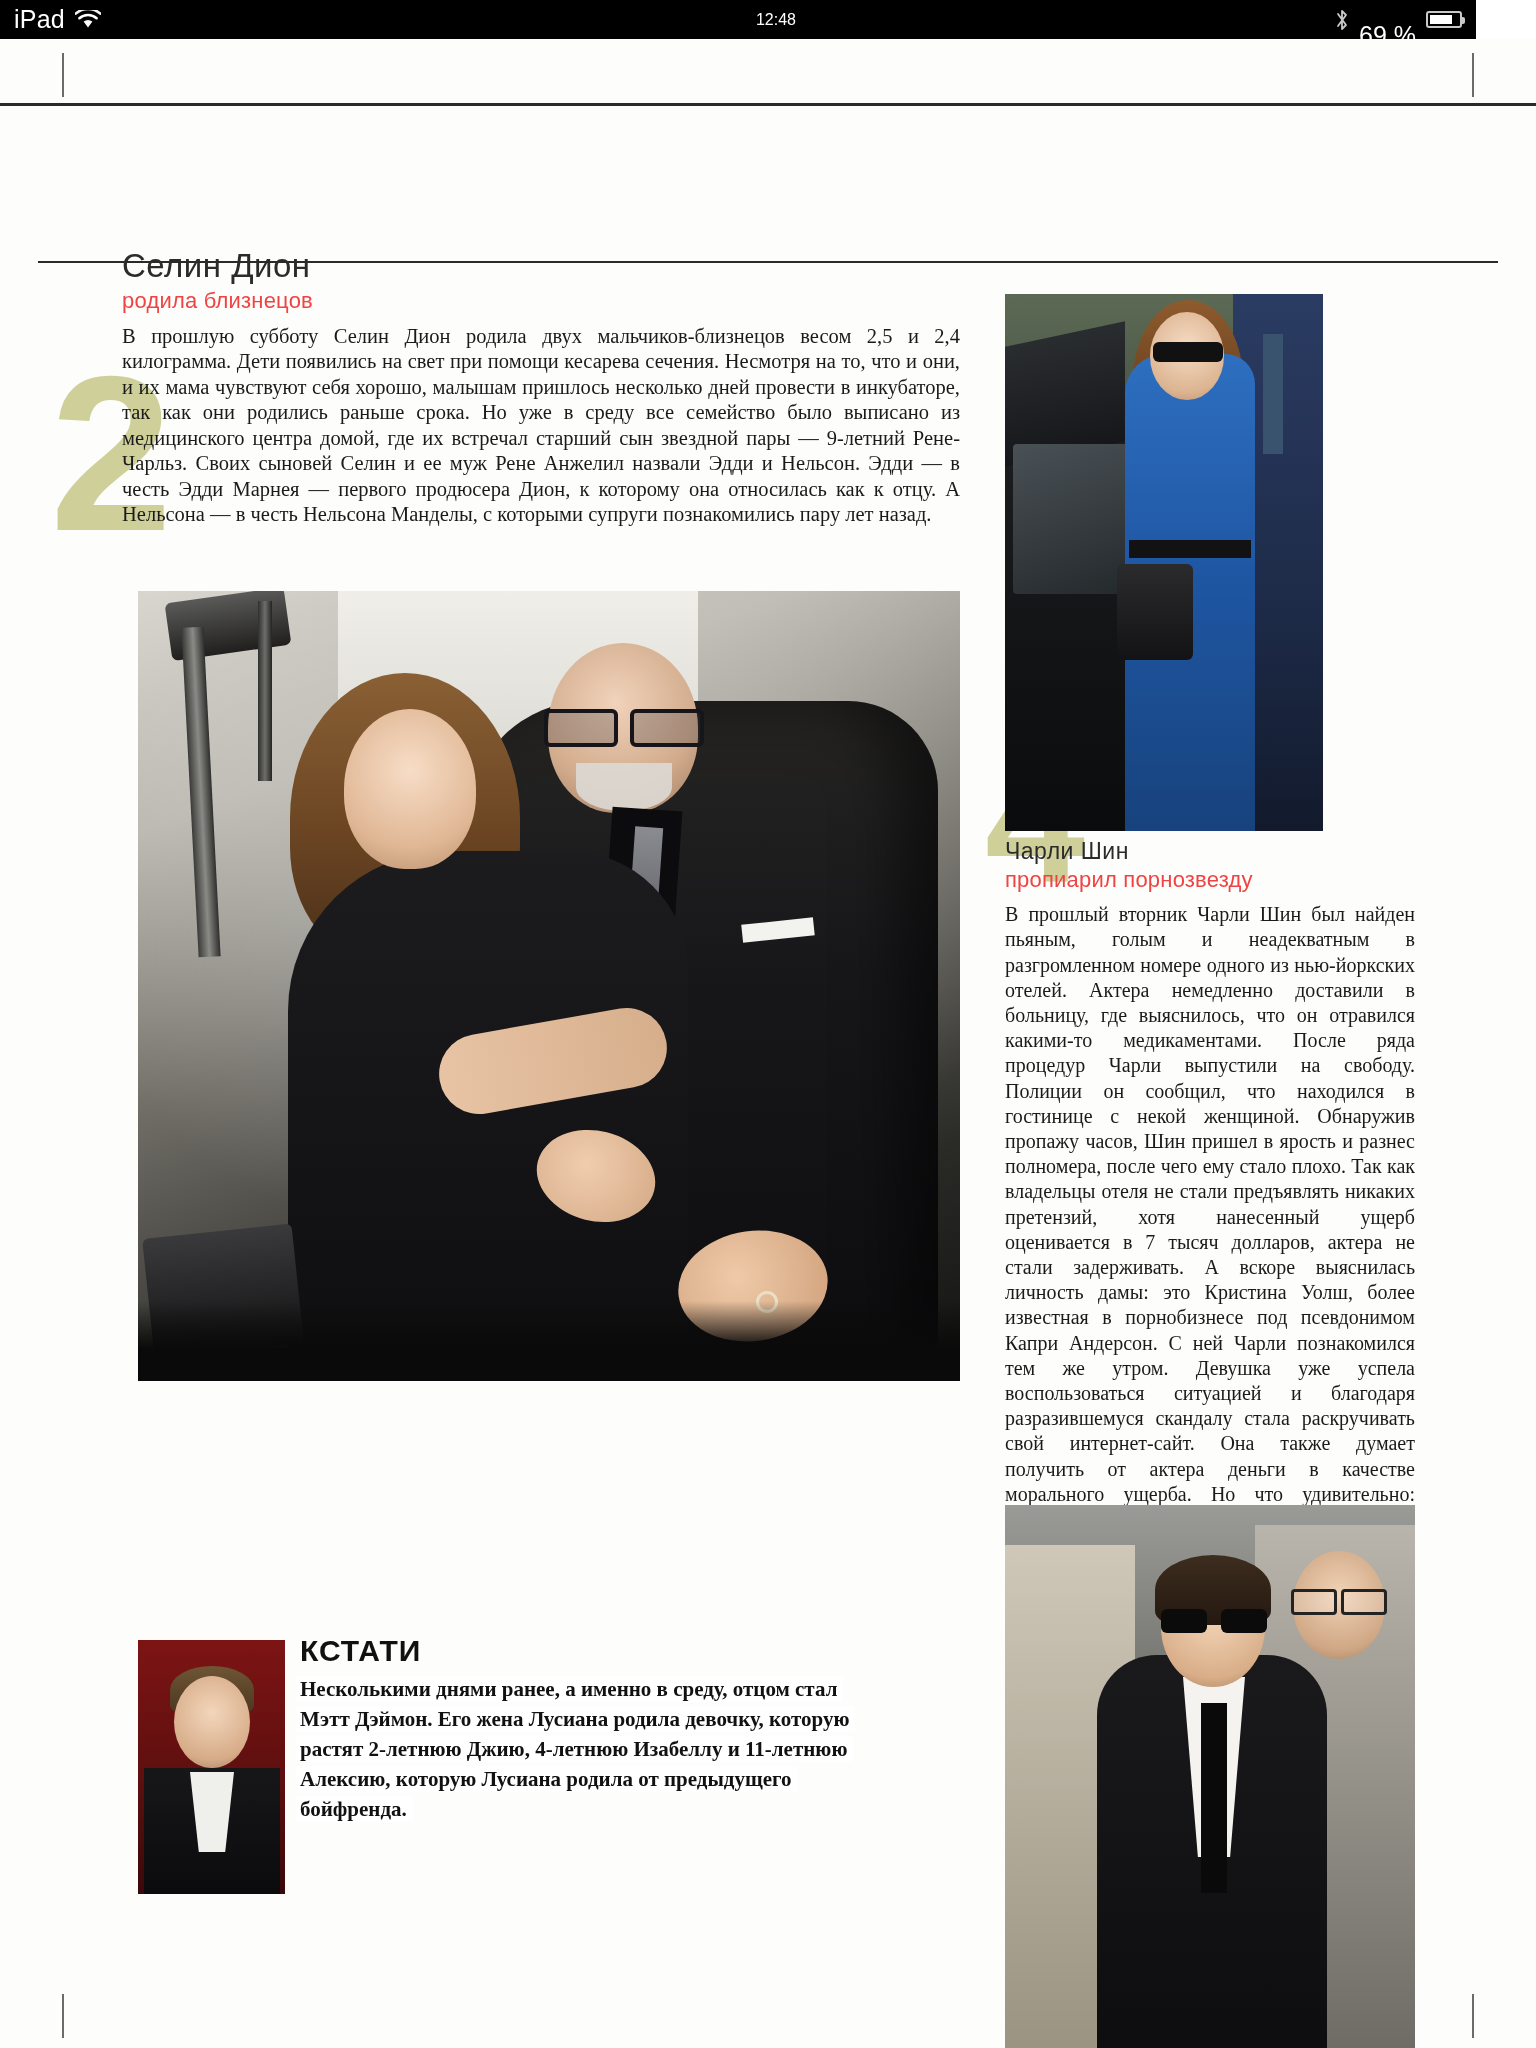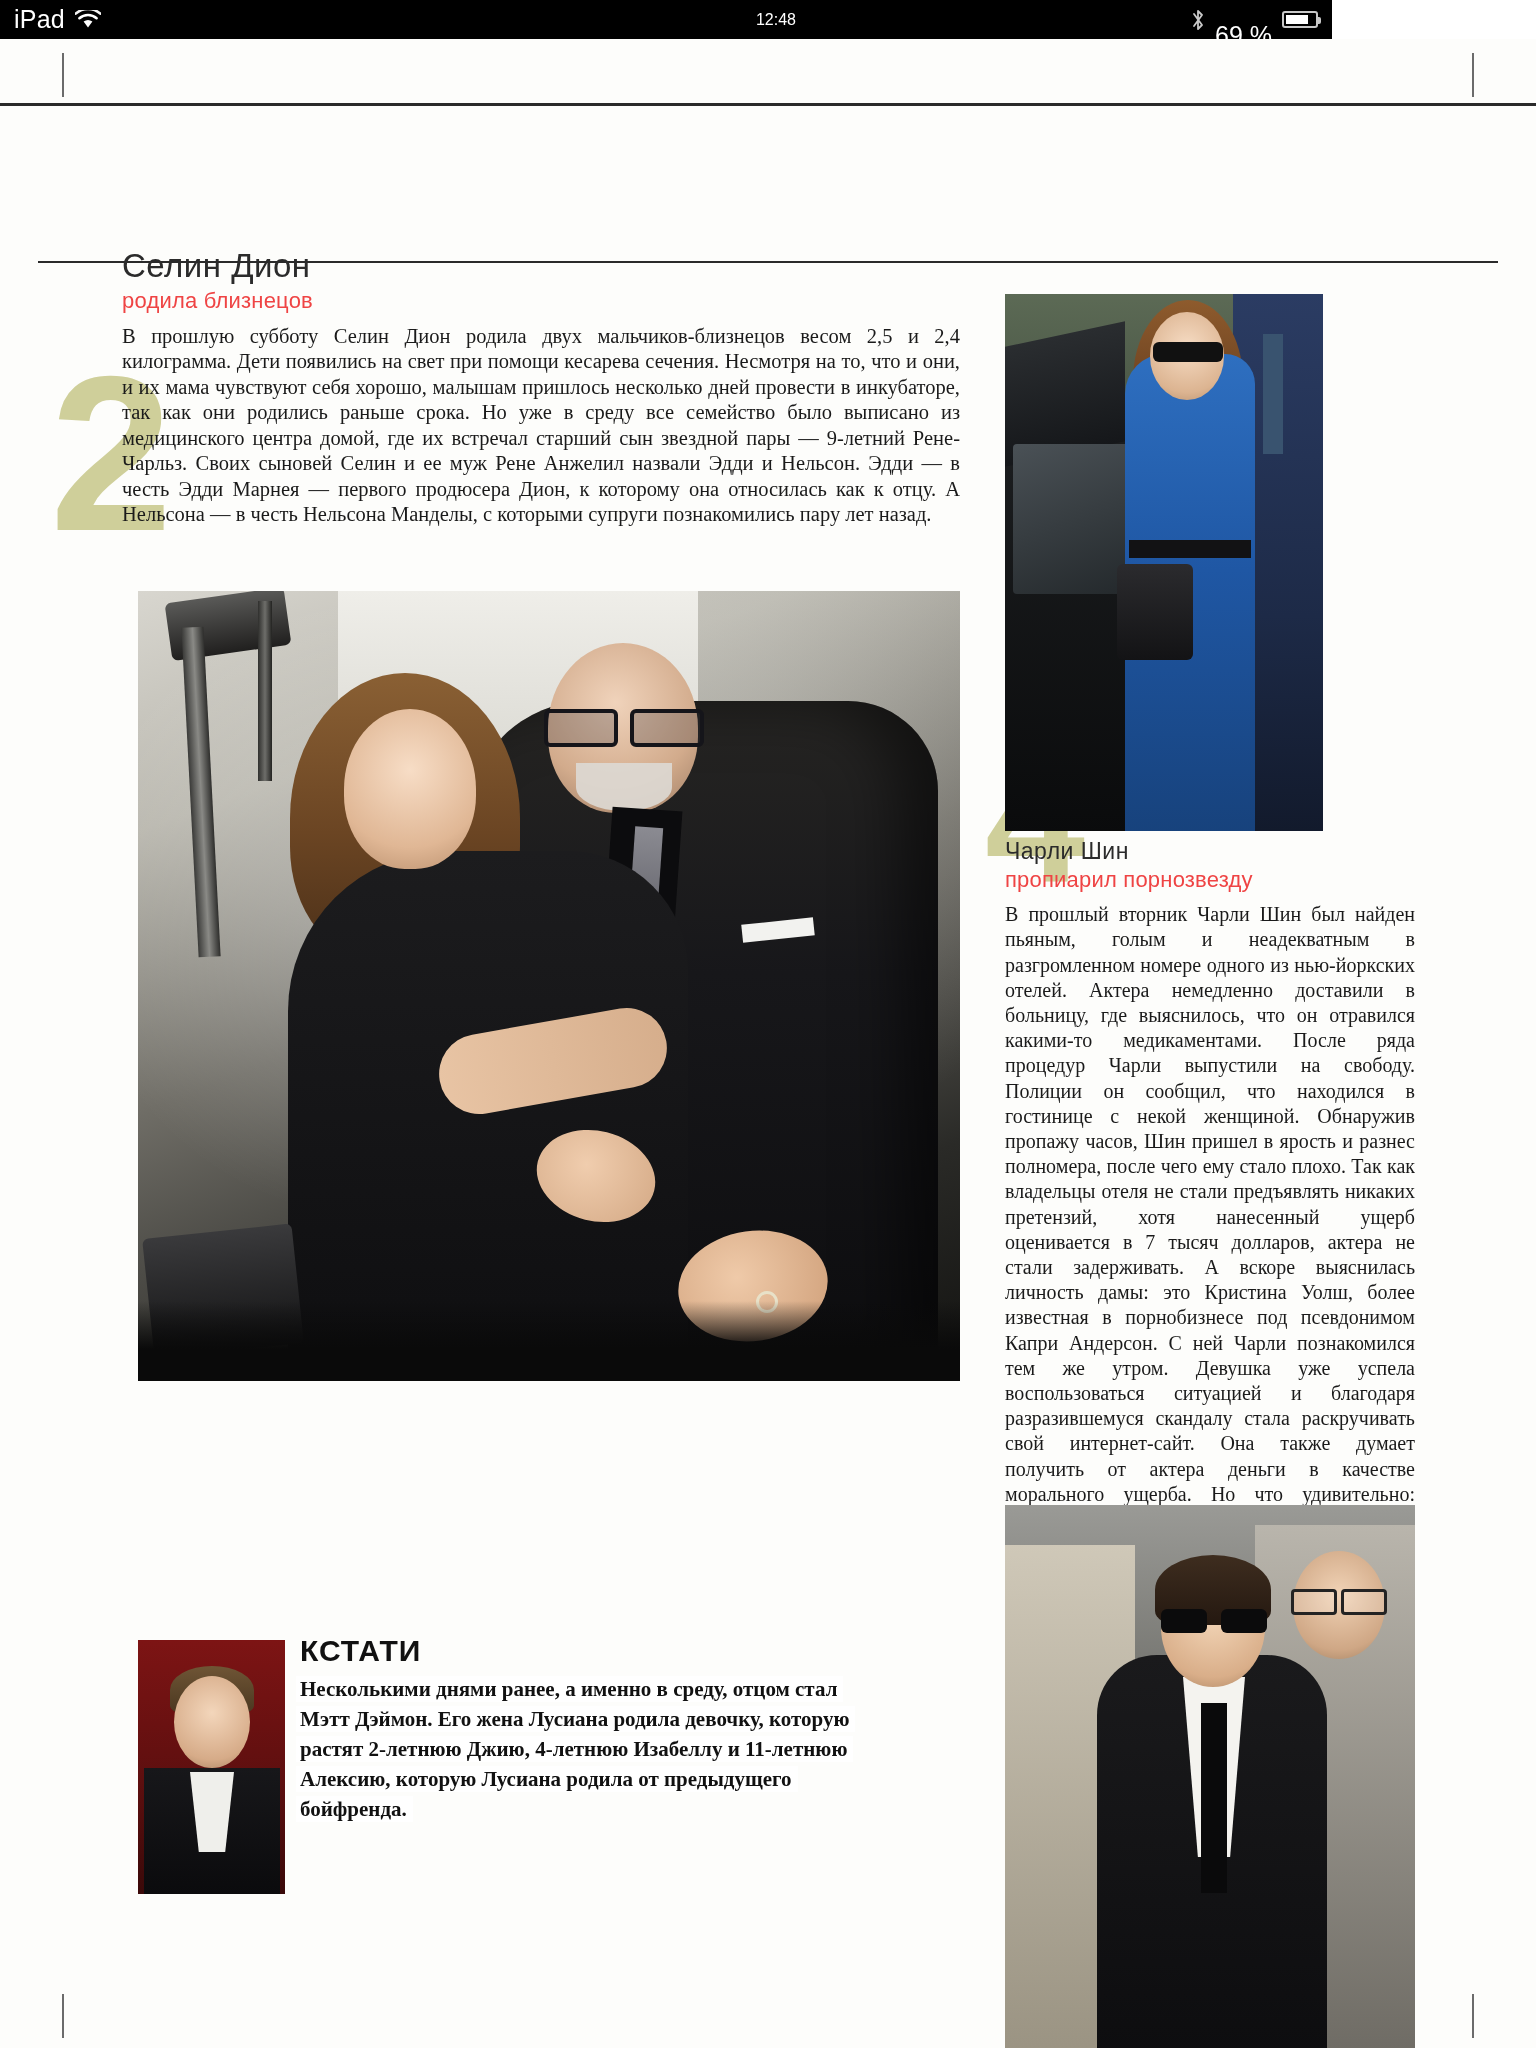--- a/index.html
+++ b/index.html
@@ -12,21 +12,21 @@
     height: 2048px;
     font-family: "Liberation Serif", serif;
     position: relative;
     overflow: hidden;
   }
 
   
   #status-bar {
     position: absolute;
     top: 0; left: 0;
-    width: 1332px;
+    width: 1476px;
     height: 39px;
     background: #000;
     color: #fff;
     font-family: "Liberation Sans", sans-serif;
   }
   #status-bar .sb-left {
     position: absolute;
     left: 14px; top: 0;
     height: 39px;
     display: flex;

